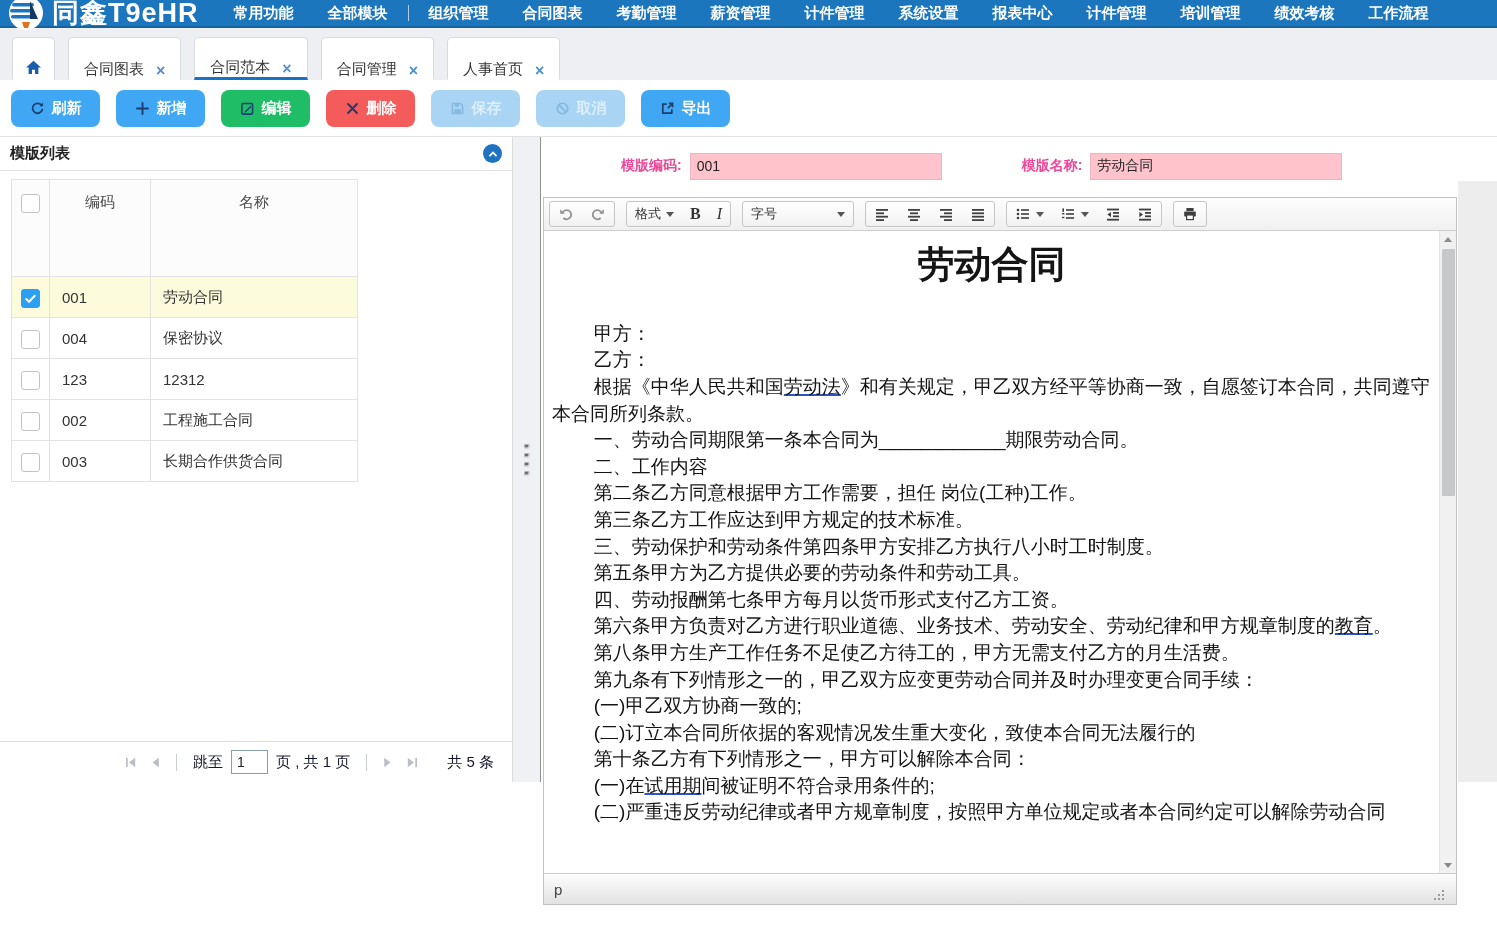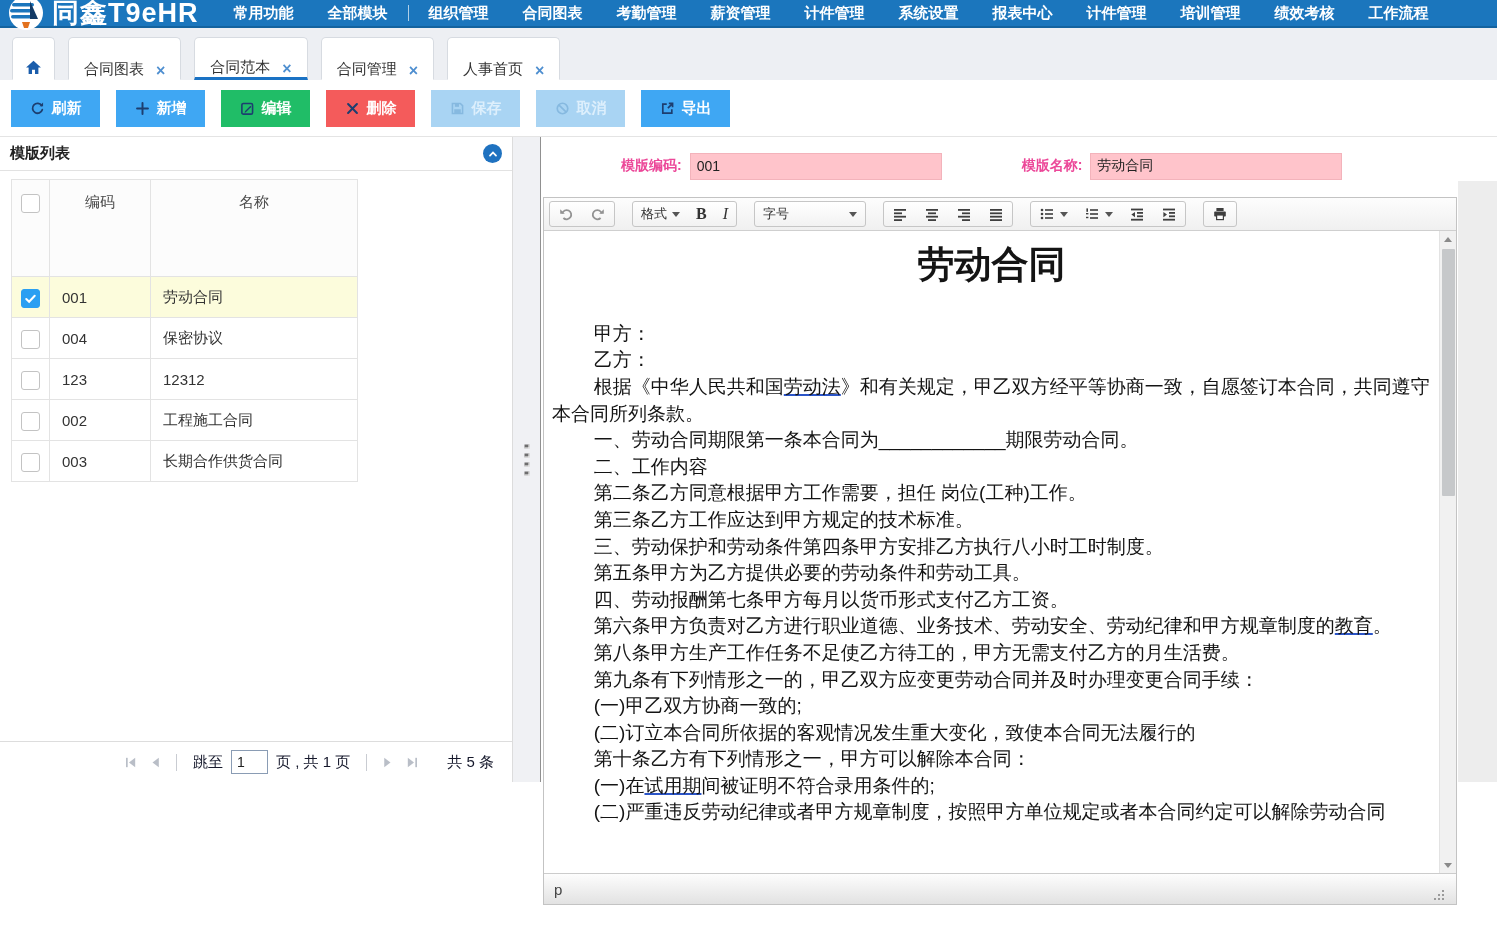--- a/index.html
+++ b/index.html
@@ -21,21 +21,21 @@
   .tab-bar { height:52px; background:#edeff3; display:flex; align-items:flex-end; padding:8px 0 0 12px; }
   .tab { background:#fff; border:1px solid #d7dbe1; border-bottom:1px solid #fff; border-radius:5px 5px 0 0;
          height:43px; display:flex; align-items:flex-end; padding:0 15px; margin-right:13px;
          font-size:15px; color:#333; cursor:pointer; }
   .tab.home-tab { width:43px; justify-content:center; padding:0; }
   .tab .close { color:#4f8fd0; font-weight:bold; font-size:16px; margin-left:12px; line-height:1; }
   .tab.active { border-bottom:3px solid #1a72c4; }
 
   
   .toolbar-row { height:56px; background:#fff; display:flex; align-items:center; padding-left:11px; }
-  .btn { height:37px; min-width:89px; border-radius:0; margin-right:16px; padding:0 14px;
+  .btn { height:37px; min-width:89px; border-radius:8px; margin-right:16px; padding:0 14px;
          display:flex; align-items:center; justify-content:center; gap:7px;
          color:#fff; font-size:15px; font-weight:bold; }
   .btn .ic { width:15px; height:15px; display:inline-flex; color:#1d3e6f; }
   .btn .ic svg { width:100%; height:100%; }
   .btn-blue  { background:#3fa7f3; }
   .btn-green { background:#20bd67; }
   .btn-red   { background:#f45b5b; }
   .btn-disabled { background:#a9d4f3; color:#ddeffc; cursor:default; }
   .btn-disabled .ic { color:#86b9e0; }
 
@@ -86,21 +86,21 @@
   .fields-row { height:30px; display:flex; align-items:center; margin-left:78px; margin-bottom:16px; }
   .field-label { font-weight:bold; font-size:14px; color:#ec4899; margin-right:8px; white-space:nowrap; }
   .field-label.second { margin-left:80px; }
   .field-input { width:252px; height:27px; background:#ffc4cb; border:1px solid #f3b3bb;
                  font-size:14px; color:#222; padding:0 6px; }
 
   
   .editor { width:914px; height:708px; border:1px solid #c3c3c3; display:flex; flex-direction:column;
             background:#fff; position:relative; z-index:1; }
   .ed-toolbar { height:33px; background:linear-gradient(#fdfdfd,#f0f0f0); border-bottom:1px solid #cfcfcf;
-                display:flex; align-items:center; padding:0 5px; gap:17px; }
+                display:flex; align-items:center; padding:0 5px; gap:11px; }
   .ed-group { display:flex; align-items:center; border:1px solid #c6c6c6; border-radius:3px;
               background:linear-gradient(#fff,#f2f2f2); height:26px; }
   .ed-btn { padding:0 8px; height:100%; display:flex; align-items:center; gap:5px; color:#333; font-size:13px; }
   .ed-btn .ic { width:16px; height:16px; display:inline-flex; color:#3f3f3f; }
   .ed-btn .ic svg { width:100%; height:100%; }
   .ed-btn .ic.gray { color:#939393; }
   .ed-btn.bold-b { font-family:"Liberation Serif", serif; font-weight:bold; font-size:16px; }
   .ed-btn.italic-i { font-family:"Liberation Serif", serif; font-style:italic; font-size:16px; }
   .ed-btn.fontsize { width:110px; justify-content:space-between; }
   .caret { width:0; height:0; border-left:4px solid transparent; border-right:4px solid transparent;

